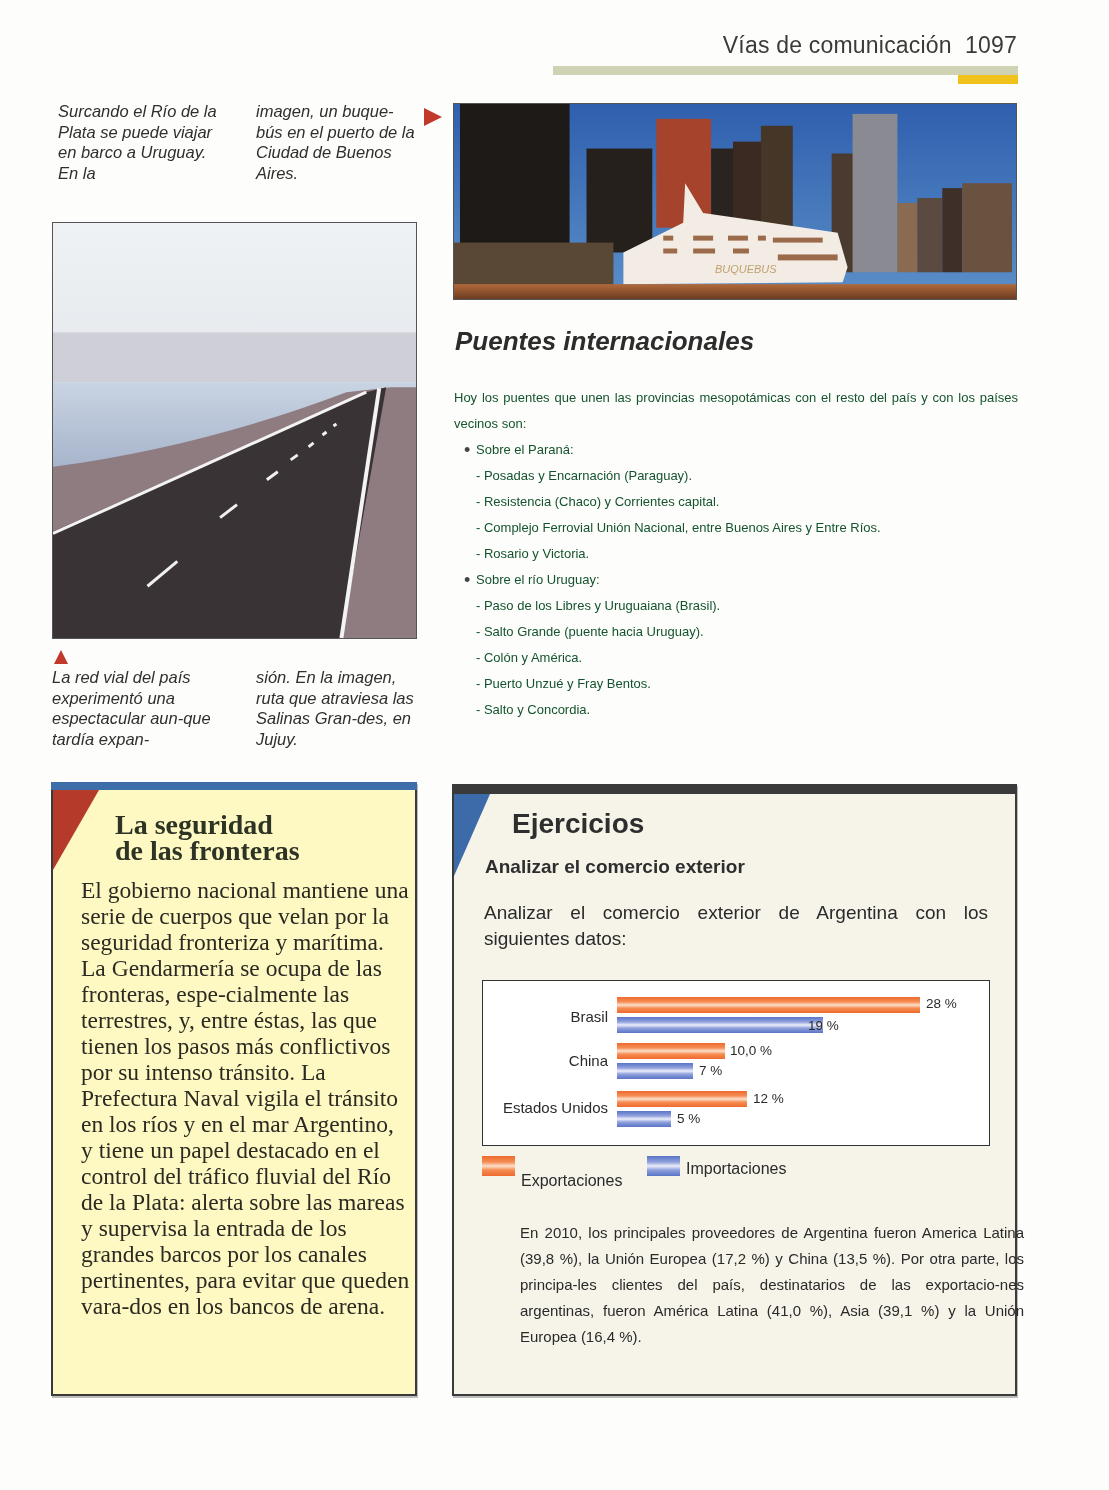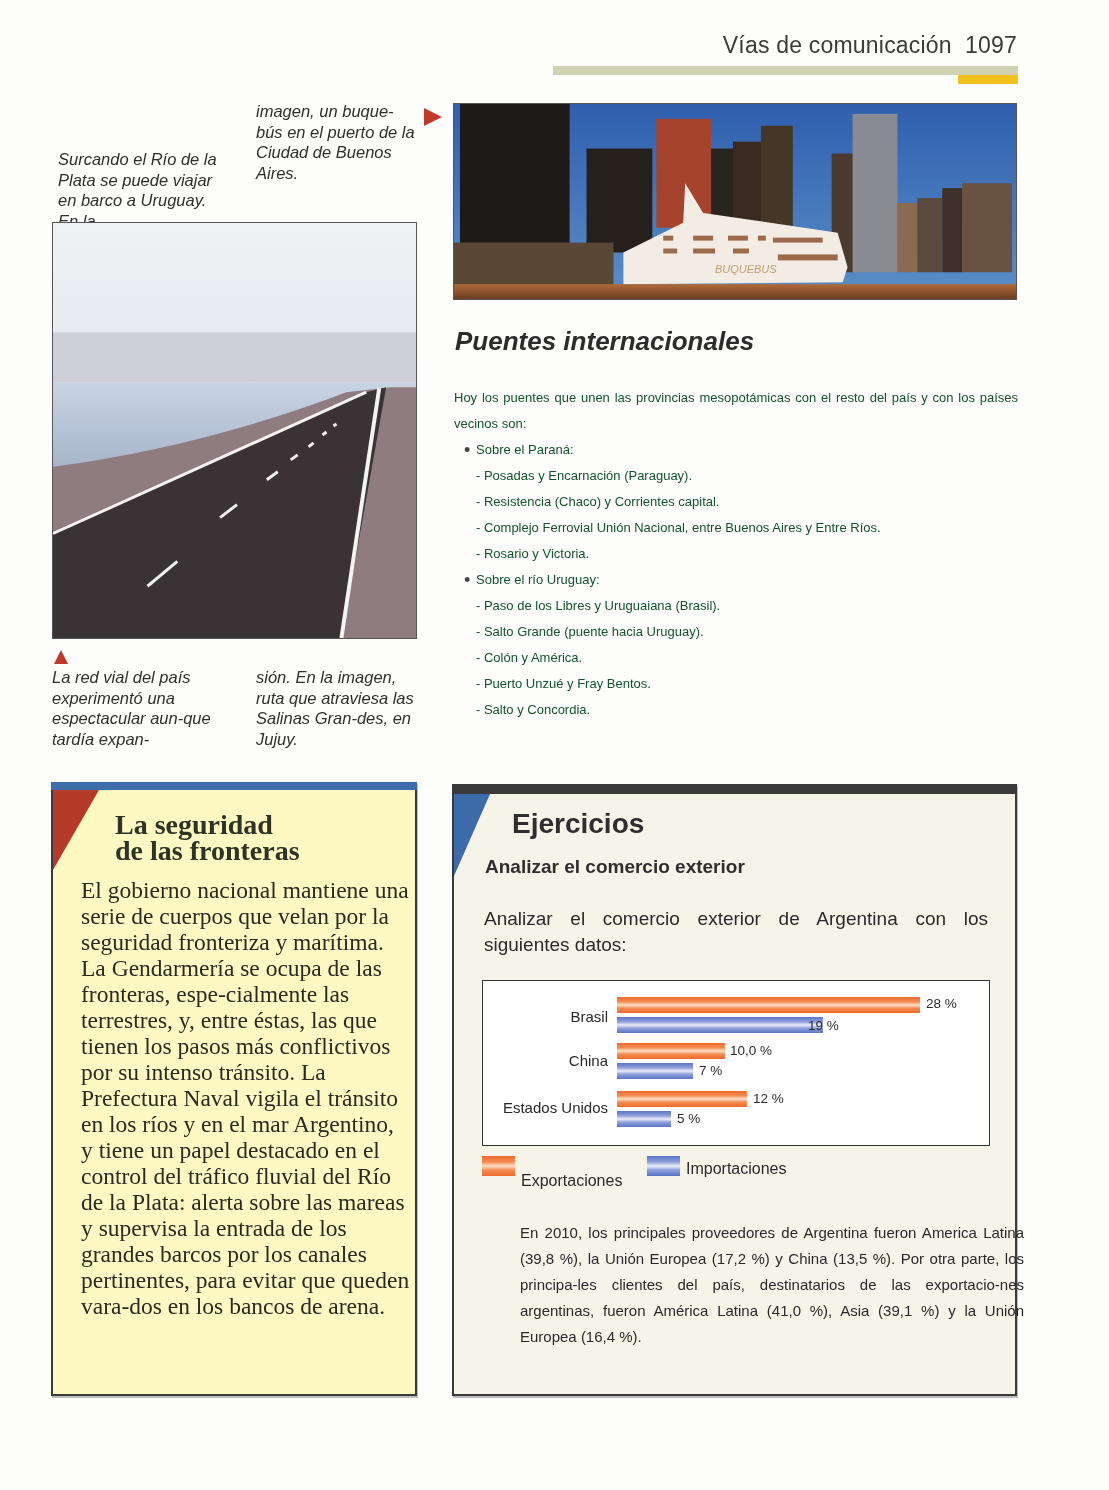--- a/index.html
+++ b/index.html
@@ -45,21 +45,21 @@
 
   
   .box-ej { position: absolute; left: 452px; top: 784px; width: 565px; height: 612px;
     background: #f6f3e9; border: 2px solid #3a3a3a; border-top: none;
     box-shadow: 1px 2px 0 rgba(0,0,0,0.25); }
   .box-ej .topbar { position: absolute; left: -2px; top: 0; width: 565px; height: 10px; background: #3a3a3a; }
   .box-ej .corner { position: absolute; left: 0; top: 10px; width: 0; height: 0;
     border-top: 82px solid #3d6aa8; border-right: 36px solid transparent; }
   .box-ej h2 { position: absolute; left: 58px; top: 24px; font-size: 28px; font-weight: bold; color: #2e2e2e; }
   .box-ej .subtitle { position: absolute; left: 31px; top: 72px; font-size: 19px; font-weight: bold; color: #2e2e2e; }
-  .box-ej .instr { position: absolute; left: 30px; top: 122px; width: 504px; font-size: 19px; line-height: 26px;
+  .box-ej .instr { position: absolute; left: 30px; top: 116px; width: 504px; font-size: 19px; line-height: 26px;
     text-align: justify; text-align-last: left; }
 
   .chart-box { position: absolute; left: 28px; top: 196px; width: 508px; height: 166px; background: #fff; border: 1.5px solid #333; }
   .chart-row-label { position: absolute; font-size: 15px; color: #2a2a2a; text-align: right; width: 120px; }
   .bar { position: absolute; height: 16px; }
   .bar.exp { background: linear-gradient(to bottom, #ef6a2e 0%, #f58d52 30%, #fbe0cc 50%, #f58d52 70%, #ef6a2e 100%); }
   .bar.imp { background: linear-gradient(to bottom, #5a74c6 0%, #8ea0dc 30%, #eceefa 50%, #8ea0dc 70%, #5a74c6 100%); }
   .bar-val { position: absolute; font-size: 13.5px; color: #2a2a2a; }
 
   .legend { position: absolute; left: 28px; top: 372px; font-size: 16px; color: #2a2a2a; }
@@ -75,21 +75,21 @@
 </head>
 <body>
 
 <div class="running-head">
   <span>Vías de comunicación</span>&nbsp;
   <span>1097</span>
 </div>
 <div class="head-rule"></div>
 <div class="head-accent"></div>
 
-<div class="caption" style="left:58px; top:101px; width:170px;margin-top:48px;">Surcando el Río de la Plata se puede viajar en barco a Uruguay. En la</div>
+<div class="caption" style="left:58px; top:101px; width:170px;">Surcando el Río de la Plata se puede viajar en barco a Uruguay. En la</div>
 <div class="caption" style="left:256px; top:101px; width:160px;">imagen, un buque-bús en el puerto de la Ciudad de Buenos Aires.</div>
 <div class="arrow-right"></div>
 
 <div class="photo" style="left:453px; top:103px; width:564px; height:197px;">
   <svg viewBox="0 0 564 197" preserveAspectRatio="none">
     <defs>
       <linearGradient id="sky" x1="0" y1="0" x2="0" y2="1">
         <stop offset="0" stop-color="#2f5fae"></stop>
           <stop offset="1" stop-color="#5b8fc8"></stop>
       </linearGradient>

